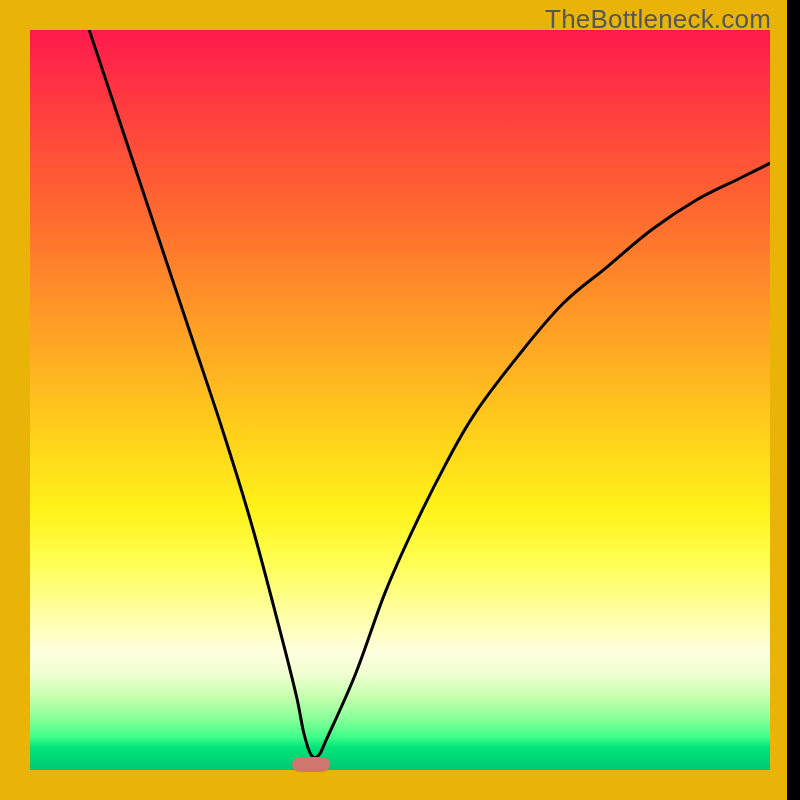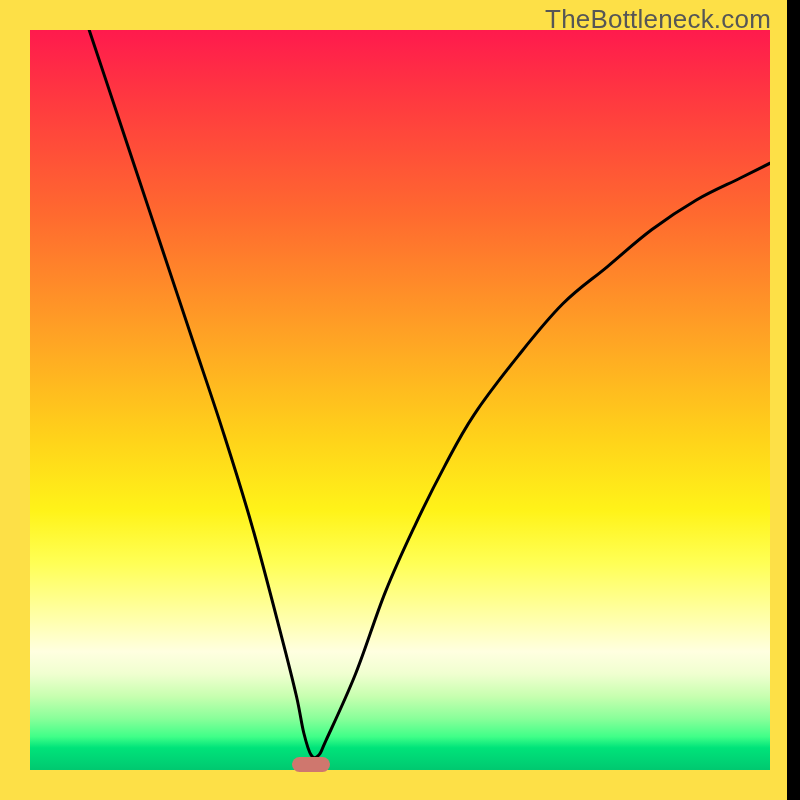--- a/index.html
+++ b/index.html
@@ -7,21 +7,21 @@
     padding: 0;
     width: 800px;
     height: 800px;
     background: #000;
     overflow: hidden;
   }
   .frame {
     position: relative;
     width: 787px;
     height: 800px;
-    background: #fde047;
+    background: #eab308;
   }
   .watermark {
     position: absolute;
     top: 4px;
     right: 16px;
     font-family: Arial, Helvetica, sans-serif;
     font-size: 26px;
     color: #565656;
     font-weight: 500;
     letter-spacing: 0.2px;

